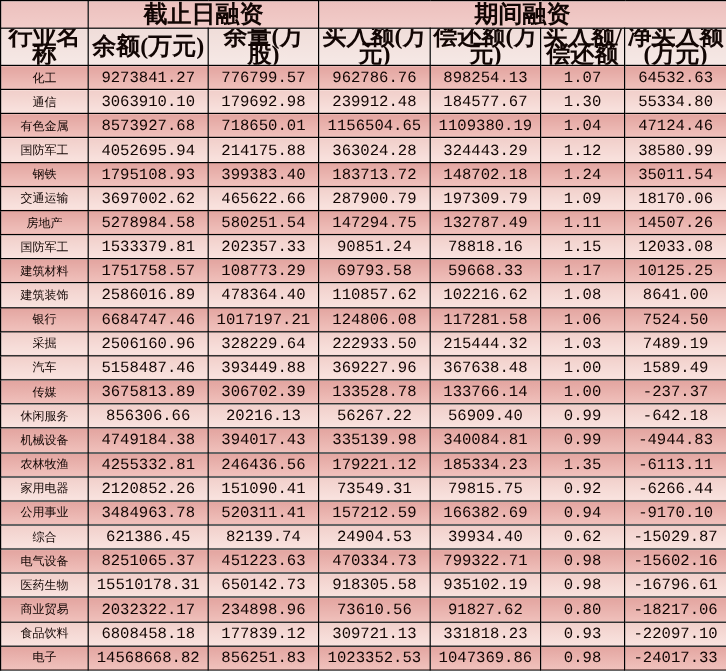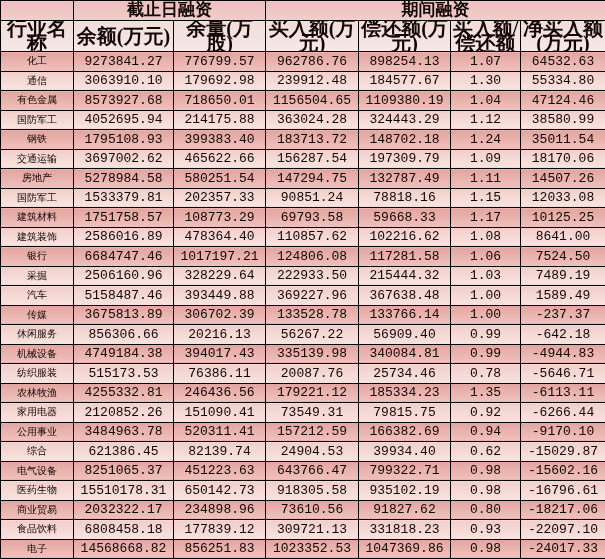--- a/index.html
+++ b/index.html
@@ -34,21 +34,21 @@
     border: 1px solid var(--border);
     padding: 0;
     margin: 0;
     text-align: center;
     vertical-align: middle;
     overflow: hidden;
   }
   tr.group-header-row th {
     height: 19px;
     background: linear-gradient(180deg, #ecc0bd, #f2cdca);
-    font-size: 17px;
+    font-size: 20px;
     font-weight: bold;
     line-height: 1.1;
     margin-top: 22px;
   }
   tr.column-header-row th {
     height: 30px;
     background: linear-gradient(180deg, #f0ddd9, #f6e9e6);
     font-size: 20px;
     font-weight: bold;
     line-height: 15px;
@@ -148,21 +148,21 @@
         <td class="num-cell">399383.40</td>
         <td class="num-cell">183713.72</td>
         <td class="num-cell">148702.18</td>
         <td class="num-cell">1.24</td>
         <td class="num-cell">35011.54</td>
       </tr>
       <tr class="light">
         <td class="name-cell">交通运输</td>
         <td class="num-cell">3697002.62</td>
         <td class="num-cell">465622.66</td>
-        <td class="num-cell">156287.54</td>
+        <td class="num-cell">287900.79</td>
         <td class="num-cell">197309.79</td>
         <td class="num-cell">1.09</td>
         <td class="num-cell">18170.06</td>
       </tr>
       <tr class="dark">
         <td class="name-cell">房地产</td>
         <td class="num-cell">5278984.58</td>
         <td class="num-cell">580251.54</td>
         <td class="num-cell">147294.75</td>
         <td class="num-cell">132787.49</td>
@@ -243,29 +243,20 @@
       </tr>
       <tr class="dark">
         <td class="name-cell">机械设备</td>
         <td class="num-cell">4749184.38</td>
         <td class="num-cell">394017.43</td>
         <td class="num-cell">335139.98</td>
         <td class="num-cell">340084.81</td>
         <td class="num-cell">0.99</td>
         <td class="num-cell">-4944.83</td>
       </tr>
-      <tr class="light">
-        <td class="name-cell">纺织服装</td>
-        <td class="num-cell">515173.53</td>
-        <td class="num-cell">76386.11</td>
-        <td class="num-cell">20087.76</td>
-        <td class="num-cell">25734.46</td>
-        <td class="num-cell">0.78</td>
-        <td class="num-cell">-5646.71</td>
-      </tr>
       <tr class="dark">
         <td class="name-cell">农林牧渔</td>
         <td class="num-cell">4255332.81</td>
         <td class="num-cell">246436.56</td>
         <td class="num-cell">179221.12</td>
         <td class="num-cell">185334.23</td>
         <td class="num-cell">1.35</td>
         <td class="num-cell">-6113.11</td>
       </tr>
       <tr class="light">
@@ -292,21 +283,21 @@
         <td class="num-cell">82139.74</td>
         <td class="num-cell">24904.53</td>
         <td class="num-cell">39934.40</td>
         <td class="num-cell">0.62</td>
         <td class="num-cell">-15029.87</td>
       </tr>
       <tr class="dark">
         <td class="name-cell">电气设备</td>
         <td class="num-cell">8251065.37</td>
         <td class="num-cell">451223.63</td>
-        <td class="num-cell">643766.47</td>
+        <td class="num-cell">470334.73</td>
         <td class="num-cell">799322.71</td>
         <td class="num-cell">0.98</td>
         <td class="num-cell">-15602.16</td>
       </tr>
       <tr class="light">
         <td class="name-cell">医药生物</td>
         <td class="num-cell">15510178.31</td>
         <td class="num-cell">650142.73</td>
         <td class="num-cell">918305.58</td>
         <td class="num-cell">935102.19</td>

